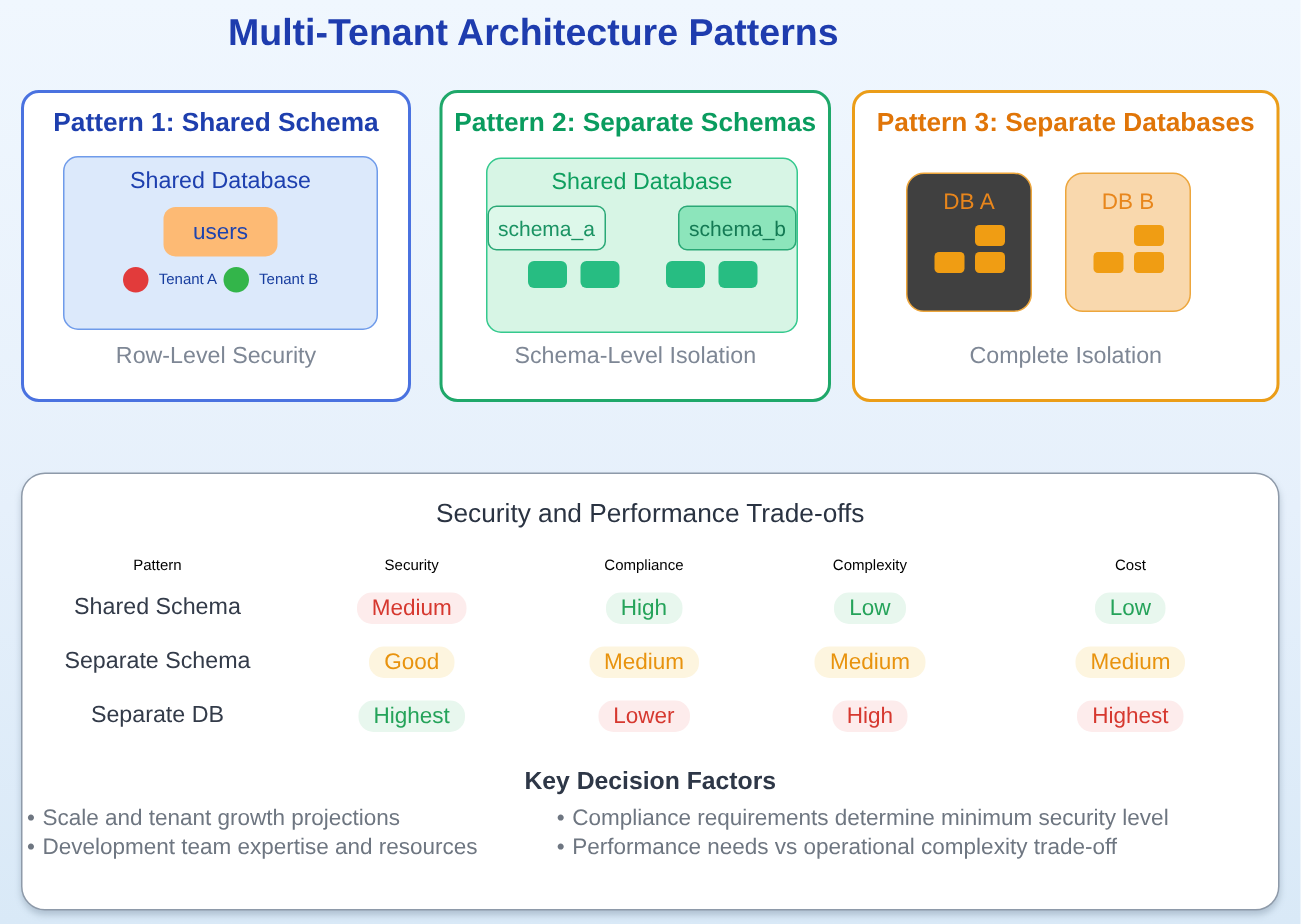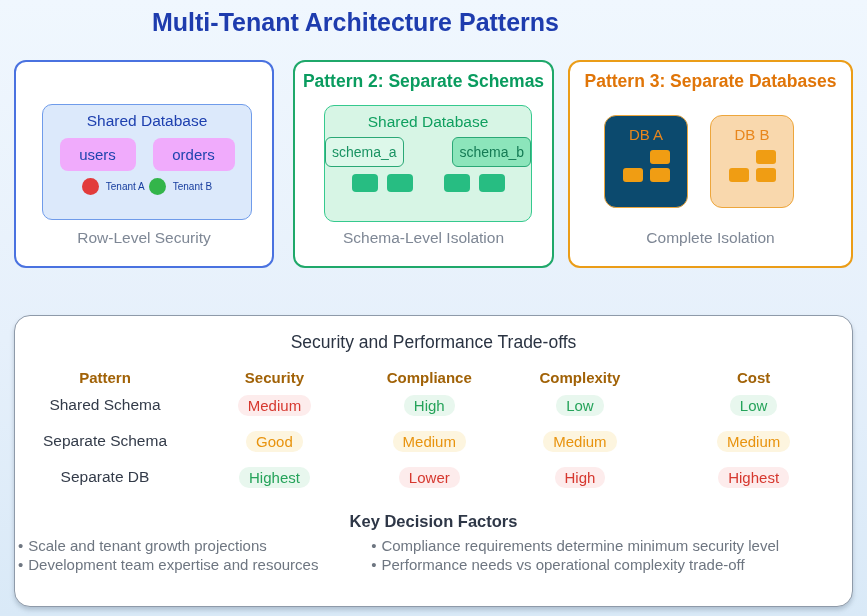--- a/index.html
+++ b/index.html
@@ -41,21 +41,21 @@
   
   .inner-box {
     position:absolute; border-radius:10px; border:1.5px solid; text-align:center;
   }
   .p1-inner { left:26px; top:42px; width:210px; height:116px;
     background:#dce9fb; border-color:#6f9bea; }
   .inner-title { margin-top:7px; font-size:15.5px; }
   .p1-inner .inner-title { color:#1e40af; }
   .pill-row { margin-top:8px; display:flex; justify-content:center; gap:17px; }
   .tbl-pill {
-    height:33px; line-height:33px; border-radius:8px; background:#f0abfc;
+    height:33px; line-height:33px; border-radius:8px; background:#fdba74;
     color:#1f44ae; font-size:15px;
   }
   .tbl-pill.w1 { width:76px; } .tbl-pill.w2 { width:82px; }
   .tenant-row {
     margin-top:7px; display:flex; justify-content:center; align-items:center; gap:4px;
     font-size:10px; color:#163c9e; white-space:nowrap;
   }
   .dot { width:17px; height:17px; border-radius:50%; display:inline-block; margin-right:3px; }
 
   
@@ -72,21 +72,21 @@
   .chip-row { margin-top:7px; display:flex; justify-content:center; gap:31px; }
   .chip-group { display:flex; gap:9px; }
   .chip { width:26px; height:18px; border-radius:4px; background:#27bd82; }
   .p2-tables-label { margin-top:5px; font-size:14.5px; color:#0f9f5f; }
 
   
   .db-box {
     position:absolute; top:53px; width:84px; height:93px;
     border:1.5px solid #eda63c; border-radius:12px; text-align:center;
   }
-  .db-a { left:34px;  background:#0c4a6e; }
+  .db-a { left:34px;  background:#404040; }
   .db-b { left:140px; background:#f9d8ad; }
   .db-label { margin-top:10px; font-size:15px; color:#e8861c; }
   .db-grid {
     margin:7px auto 0; width:47px; display:grid;
     grid-template-columns:20px 20px; grid-template-rows:14px 14px;
     column-gap:7px; row-gap:4px; justify-content:center;
   }
   .db-rect { width:20px; height:14px; border-radius:3px; background:#f09d13; }
   .db-rect.empty { background:transparent; }
 
@@ -97,21 +97,21 @@
     box-shadow:0 3px 4px rgba(100,120,140,.35);
   }
   .panel-title {
     margin-top:16px; text-align:center;
     font-size:17.5px; font-weight:normal; color:#2a3342;
   }
   .trow { display:flex; align-items:center; }
   .trow > div { text-align:center; }
   .c1 { width:21.5%; } .c2 { width:19%; } .c3 { width:18%; }
   .c4 { width:18%; }   .c5 { width:23.5%; }
-  .thead { margin-top:14px; height:20px; font-size:15px; font-weight:bold; color:#a16207; }
+  .thead { margin-top:14px; height:20px; font-size:10px; font-weight:normal; color:#000000; }
   .tdata { height:36px; }
   .row-label { font-size:15.5px; color:#333b49; }
   .val {
     display:inline-block; padding:2px 10px; border-radius:10px; font-size:15px;
   }
   .tone-red    { color:#d6382f; background:#fdecec; }
   .tone-green  { color:#25a35a; background:#e8f7ee; }
   .tone-orange { color:#e8930e; background:#fdf5df; }
 
   .factors-title {
@@ -126,25 +126,25 @@
   .bullet { margin-right:5px; }
 </style>
 </head>
 <body>
 
 <div class="stage">
 
   <div class="page-title">Multi-Tenant Architecture Patterns</div>
 
   <section class="card card-blue">
+    <div class="card-header">Pattern 1: Shared Schema</div>
     <div class="inner-box p1-inner">
       <div class="inner-title">Shared Database</div>
       <div class="pill-row">
         <div class="tbl-pill w1">users</div>
-        <div class="tbl-pill w2">orders</div>
       </div>
       <div class="tenant-row">
         <span class="dot" style="background: rgb(226, 59, 59);"></span>
         <span>Tenant A</span>
         <span class="dot" style="background: rgb(51, 181, 74);"></span>
         <span>Tenant B</span>
       </div>
     </div>
     <div class="caption">Row-Level Security</div>
   </section>

